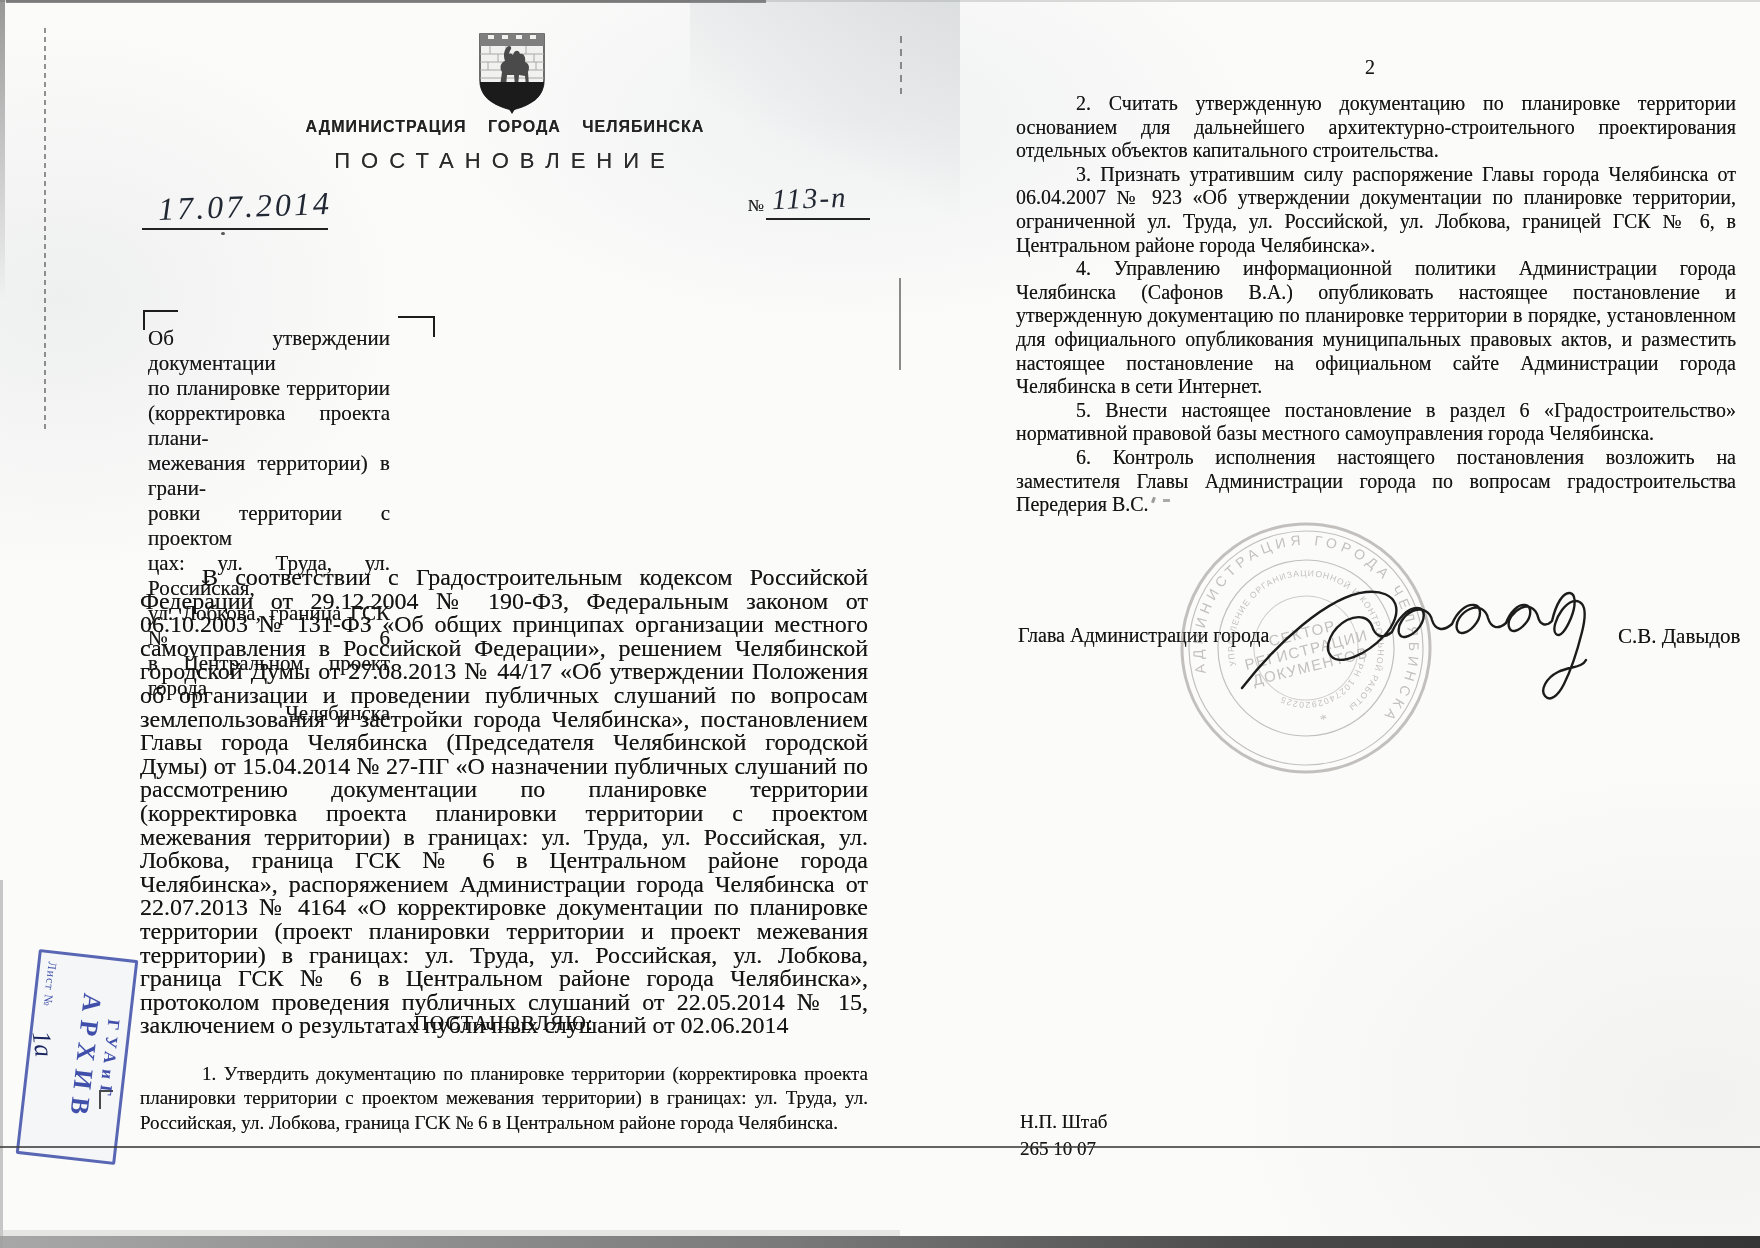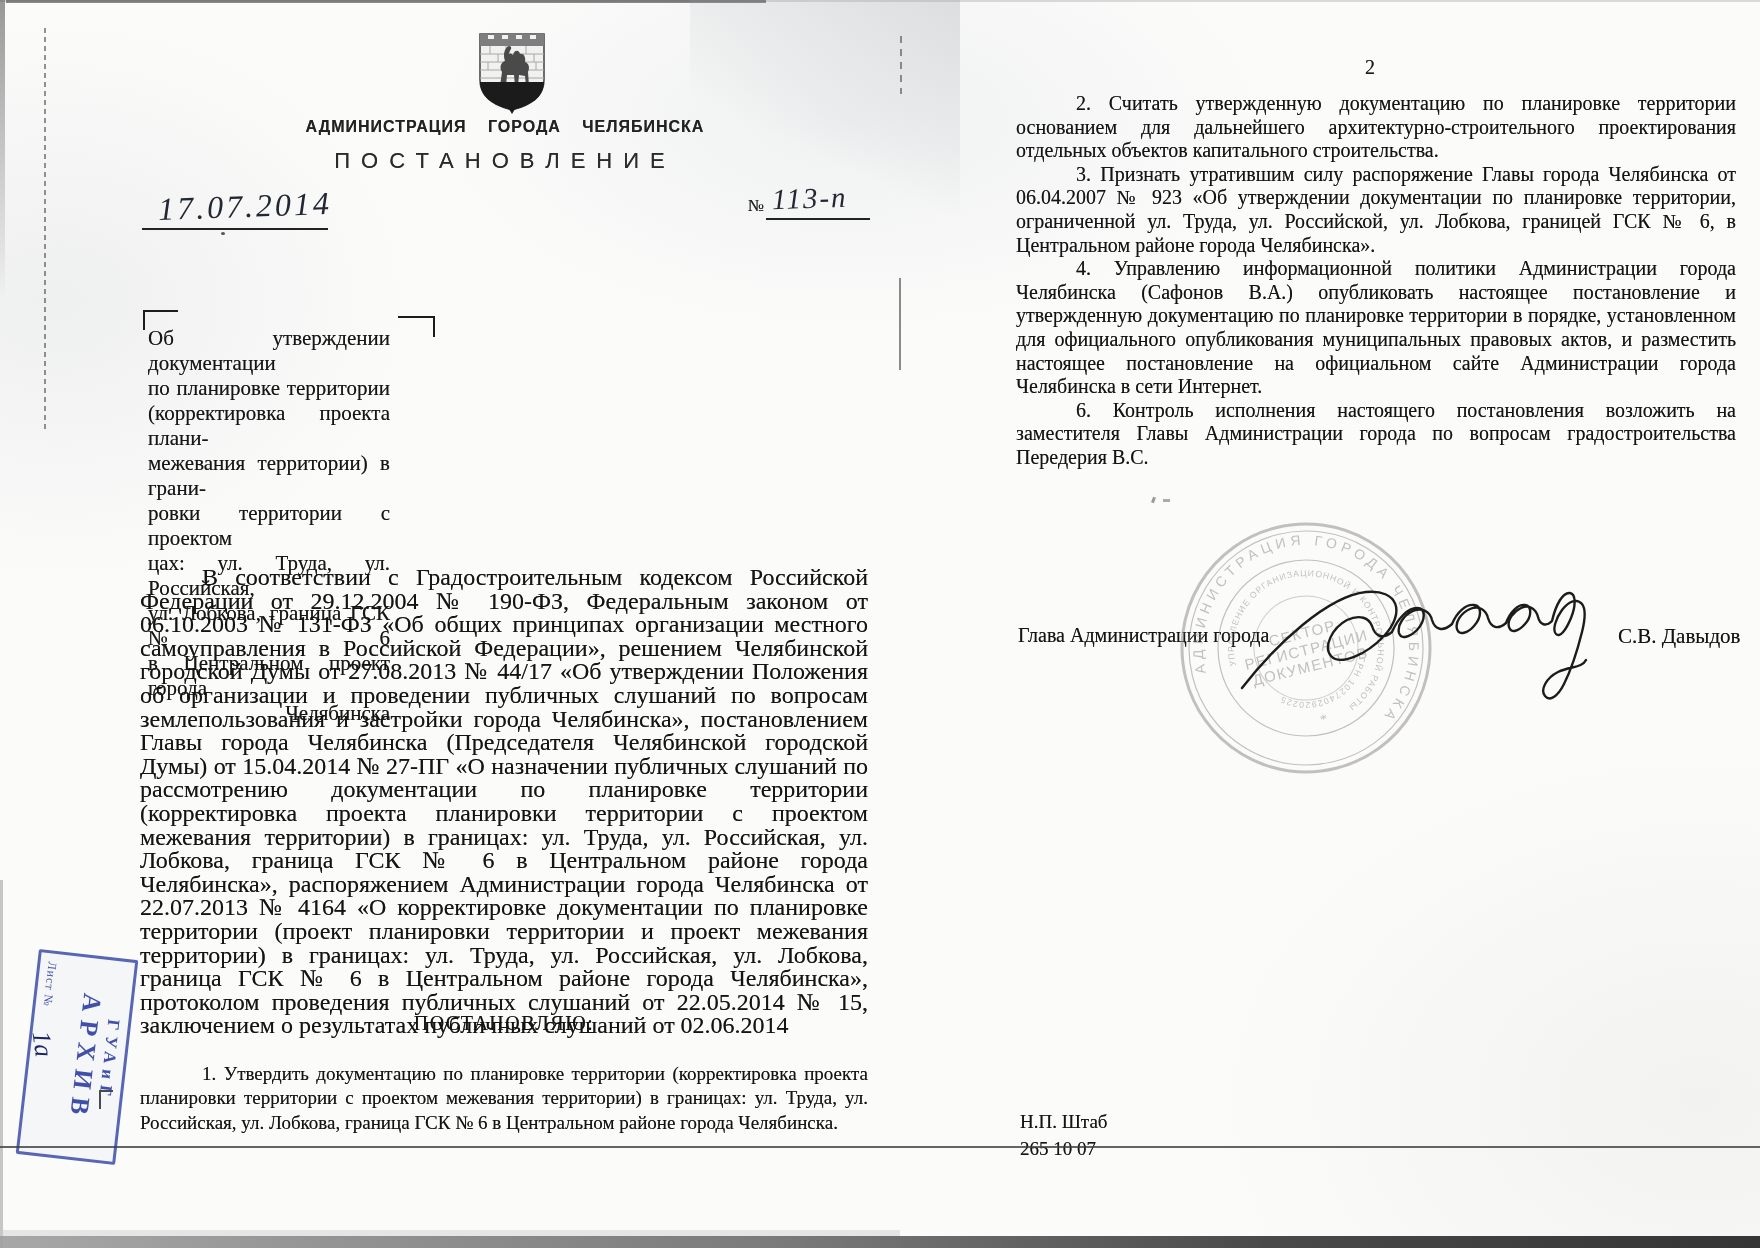--- a/index.html
+++ b/index.html
@@ -162,20 +162,21 @@
       <div class="arch-hand">1а</div>
     </div>
   </div>
 
   <div class="page-num txt">2</div>
 
   <div class="col2 txt">
     <p>2. Считать утвержденную документацию по планировке территории основанием для дальнейшего архитектурно-строительного проектирования отдельных объектов капитального строительства.</p>
     <p>3. Признать утратившим силу распоряжение Главы города Челябинска от 06.04.2007 № 923 «Об утверждении документации по планировке территории, ограниченной ул. Труда, ул. Российской, ул. Лобкова, границей ГСК № 6, в Центральном районе города Челябинска».</p>
     <p>4. Управлению информационной политики Администрации города Челябинска (Сафонов В.А.) опубликовать настоящее постановление и утвержденную документацию по планировке территории в порядке, установленном для официального опубликования муниципальных правовых актов, и разместить настоящее постановление на официальном сайте Администрации города Челябинска в сети Интернет.</p>
+    <p>5. Внести настоящее постановление в раздел 6 «Градостроительство» нормативной правовой базы местного самоуправления города Челябинска.</p>
     <p>6. Контроль исполнения настоящего постановления возложить на заместителя Главы Администрации города по вопросам градостроительства Передерия В.С.</p>
   </div>
 
   <div class="sig-title txt">Глава Администрации города</div>
   <div class="sig-name txt">С.В. Давыдов</div>
 
   <svg class="round-stamp" viewBox="0 0 300 300">
     <defs>
       <path id="ringOuter" d="M47,150 a103,103 0 1 1 0,0.001"></path>
       <path id="ringMid" d="M78,150 a72,72 0 1 1 0,0.001"></path>

